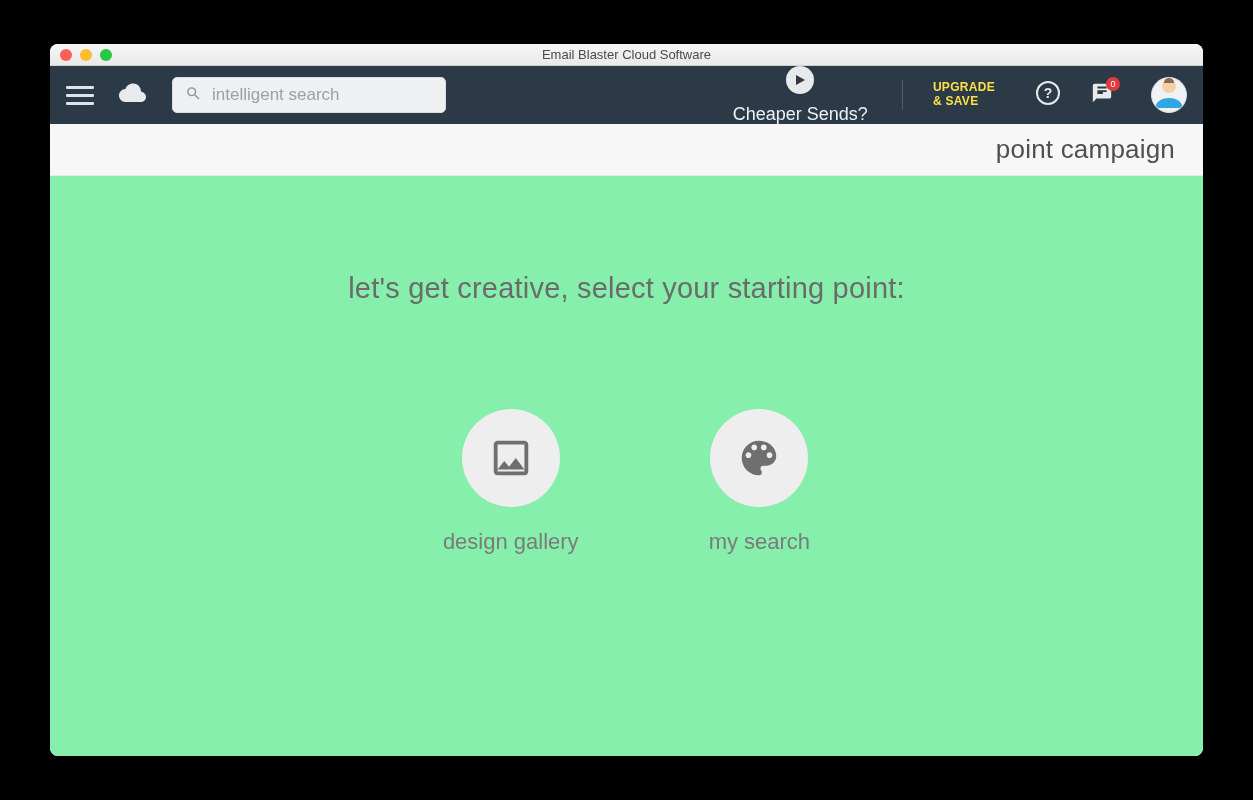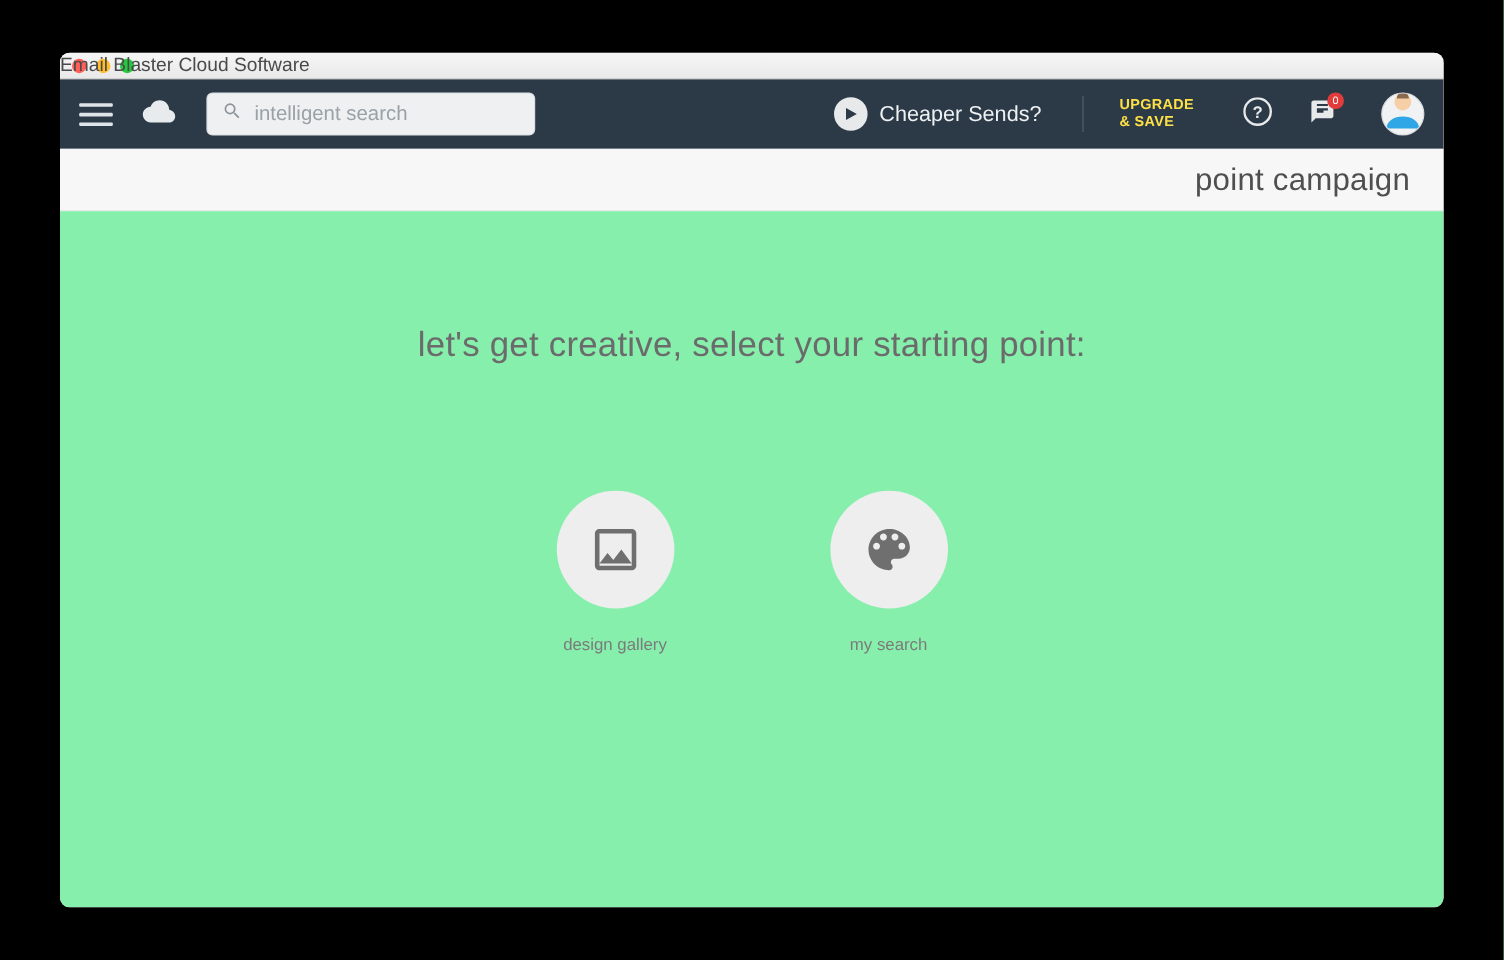--- a/index.html
+++ b/index.html
@@ -36,22 +36,22 @@
     gap: 8px;
     margin-left: 10px;
   }
   .dot { width: 12px; height: 12px; border-radius: 50%; }
   .dot.red { background: #ff5f57; }
   .dot.yellow { background: #febc2e; }
   .dot.green { background: #28c840; }
   .titlebar-title {
     position: absolute;
     left: 0; right: 0;
-    text-align: left;
-    font-size: 16px;
+    text-align: center;
+    font-size: 13px;
     color: #4a4a4a;
     pointer-events: none;
   }
   .topbar {
     height: 58px;
     background: #2c3a47;
     display: flex;
     align-items: center;
     padding: 0 16px;
     gap: 24px;
@@ -83,20 +83,21 @@
     font-size: 17px;
     color: #555;
   }
   .search-wrap input::placeholder { color: #9aa1a7; }
   .spacer { flex: 1; }
   .cheaper {
     display: flex;
     align-items: center;
     gap: 10px;
     cursor: pointer;
+    flex-direction: column;
   }
   .cheaper-label { color: #eef1f3; font-size: 18px; font-weight: 300; }
   .play-circle {
     width: 28px; height: 28px; border-radius: 50%; background: #e7e9eb;
     display: flex; align-items: center; justify-content: center;
   }
   .divider {
     width: 1px; height: 30px; background: #4f5d6a; margin: 0 6px 0 10px;
   }
   .upgrade {
@@ -171,21 +172,21 @@
     gap: 22px;
     cursor: pointer;
   }
   .circle {
     width: 98px; height: 98px;
     border-radius: 50%;
     background: #eeeeee;
     display:flex; align-items:center; justify-content:center;
   }
   .option-label {
-    font-size: 14px;
+    font-size: 22px;
     color: #7b7b7b;
     font-weight: 300;
   }
 </style>
 </head>
 <body>
 
 <div class="window">
 
   <div class="titlebar">

